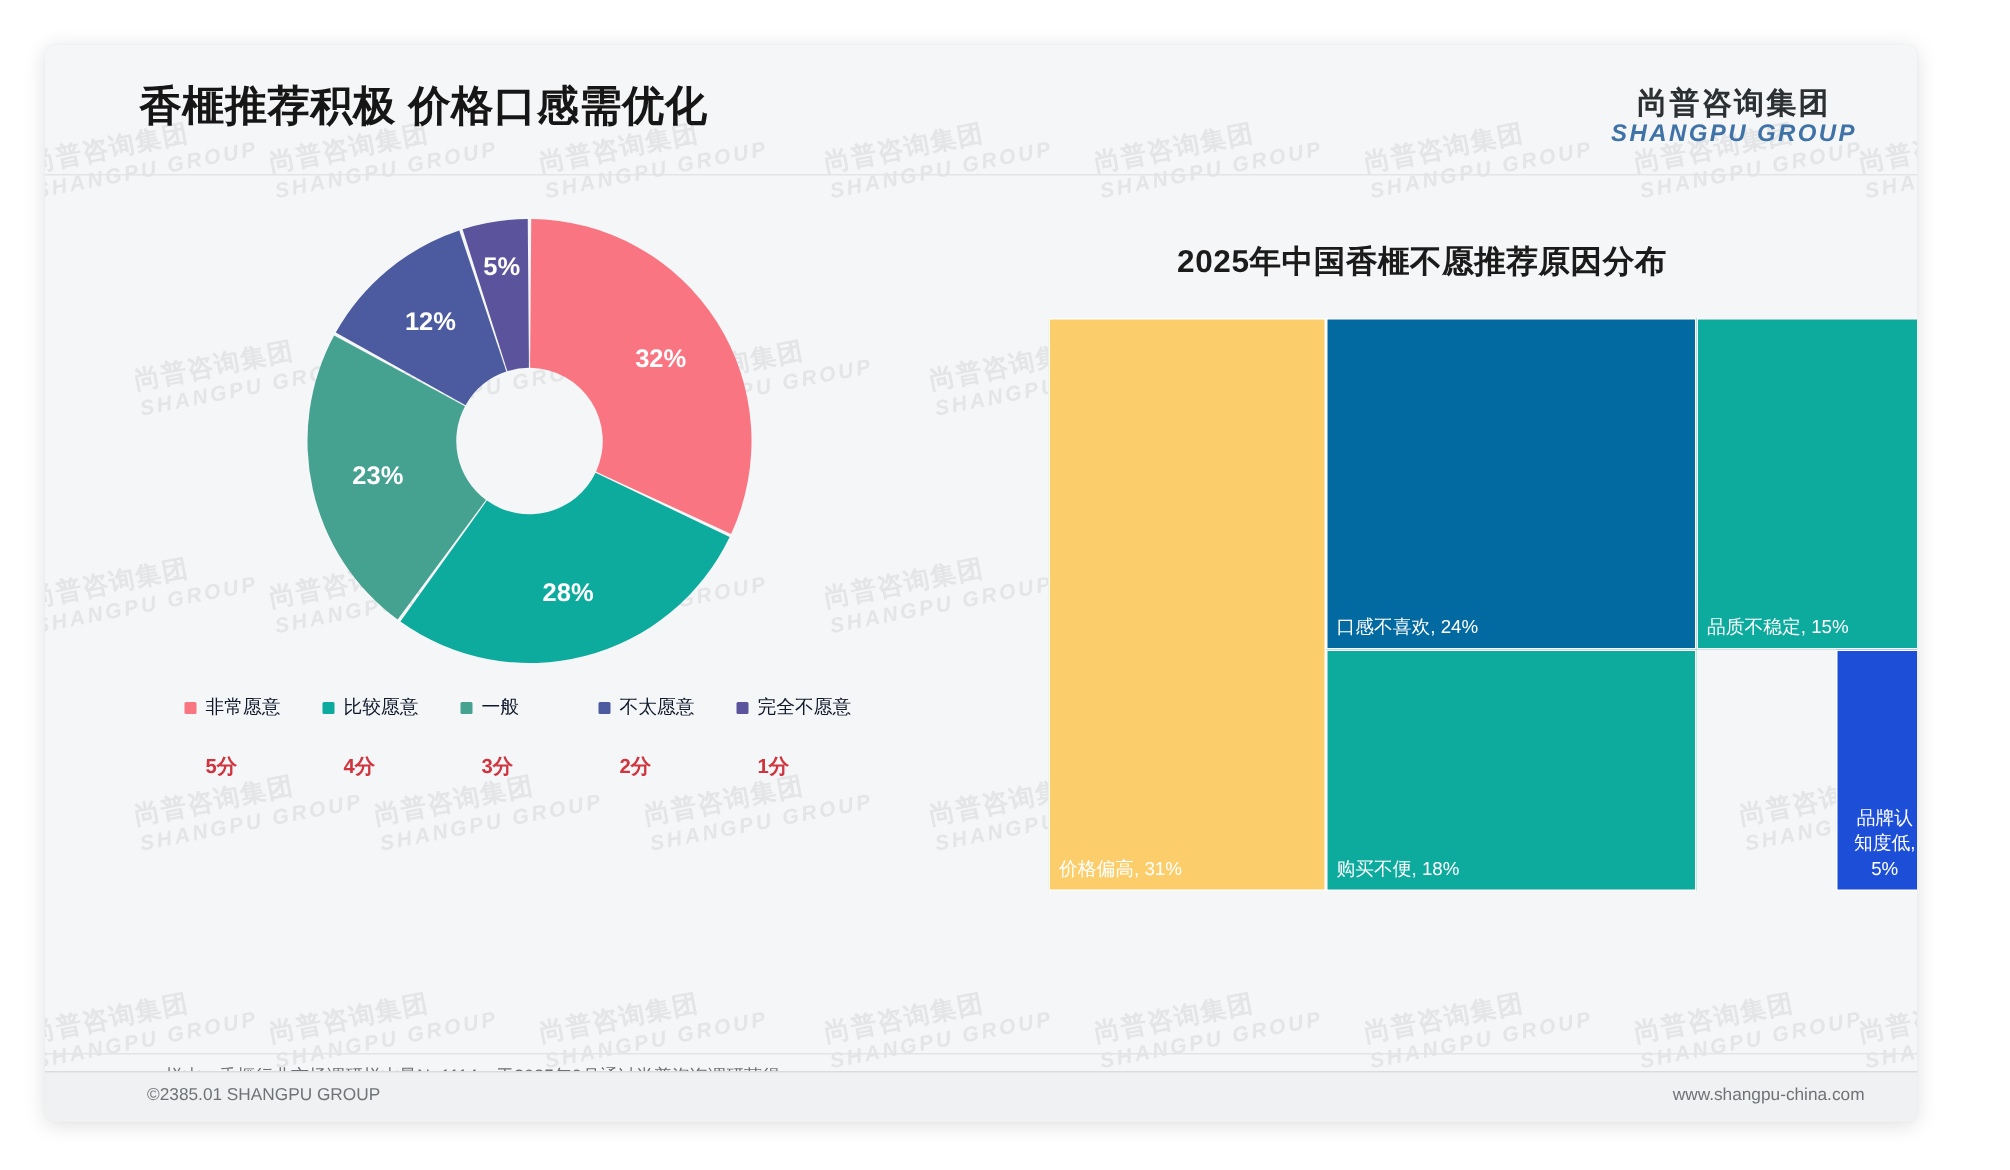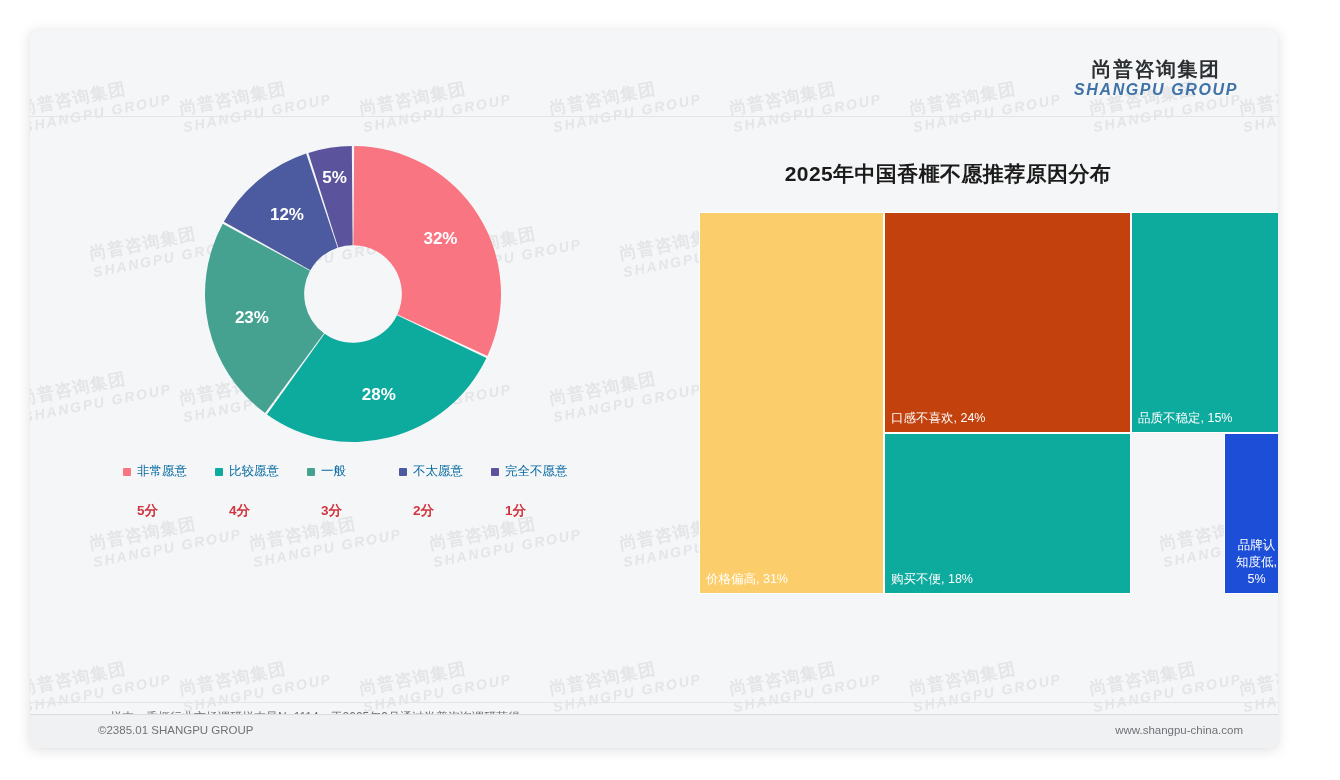--- a/index.html
+++ b/index.html
@@ -96,21 +96,21 @@
     gap: 0;
   }
   .legend-item {
     display: flex; align-items: center;
     width: 92px; justify-content: flex-start;
   }
   .legend-swatch {
     width: 8px; height: 8px; margin-right: 6px; flex: none;
     border-radius: 1px;
   }
-  .legend-label { font-size: 12.5px; color: #0369a1; white-space: nowrap; }
+  .legend-label { font-size: 12.5px; color: #0f172a; white-space: nowrap; }
 
   .scores {
     display: flex; justify-content: center;
     margin-top: 22px;
   }
   .score-item {
     width: 92px; text-align: left; padding-left: 14px;
     font-size: 13.5px; font-weight: 700; color: #d0343f;
   }
 
@@ -314,20 +314,21 @@
         <span class="wm-cn">尚普咨询集团</span>
         <span class="wm-en">SHANGPU GROUP</span>
       </div>
       <div class="wm" style="left: 1210px; top: 635px; color: rgb(228, 229, 231);">
         <span class="wm-cn">尚普咨询集团</span>
         <span class="wm-en">SHANGPU GROUP</span>
       </div>
     </div>
 
   <div class="header">
+    <div class="page-title">香榧推荐积极 价格口感需优化</div>
     <div class="logo">
       <div class="logo-cn">尚普咨询集团</div>
       <div class="logo-en">SHANGPU GROUP</div>
     </div>
   </div>
 
   <div class="body-area">
 
     <div class="panel panel-left">
 
@@ -376,21 +377,21 @@
           <div class="score-item">1分</div>
         </div>
     </div>
 
     <div class="panel panel-right">
       <div class="chart-title">2025年中国香榧不愿推荐原因分布</div>
       <div class="treemap" id="treemap">
           <div class="tm-cell" style="left: 0px; top: 0px; width: 185px; height: 382px; background: rgb(252, 206, 107);">
             <div class="tm-label bl">价格偏高, 31%</div>
           </div>
-          <div class="tm-cell" style="left: 185px; top: 0px; width: 247px; height: 221px; background: #c2410c;">
+          <div class="tm-cell" style="left: 185px; top: 0px; width: 247px; height: 221px; background: #0369a1;">
             <div class="tm-label bl">口感不喜欢, 24%</div>
           </div>
           <div class="tm-cell" style="left: 185px; top: 221px; width: 247px; height: 161px; background: rgb(13, 170, 158);">
             <div class="tm-label bl">购买不便, 18%</div>
           </div>
           <div class="tm-cell" style="left: 432px; top: 0px; width: 158px; height: 221px; background: rgb(13, 170, 158);">
             <div class="tm-label bl">品质不稳定, 15%</div>
           </div>
           <div class="tm-cell" style="left: 525px; top: 221px; width: 65px; height: 161px; background: #1d4ed8;">
             <div class="tm-label c">品牌认<br>知度低,<br>5%</div>

